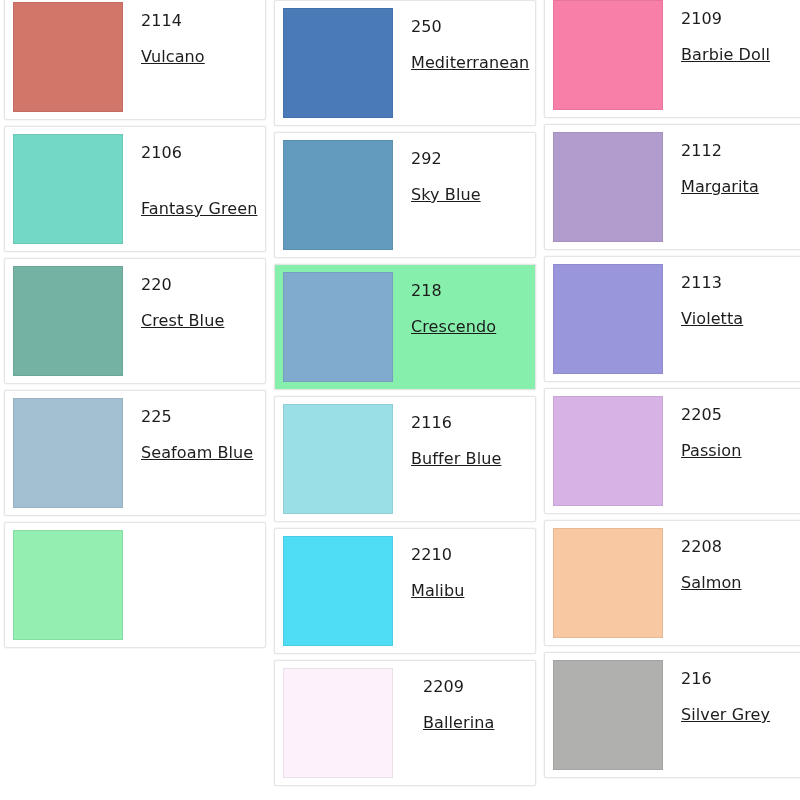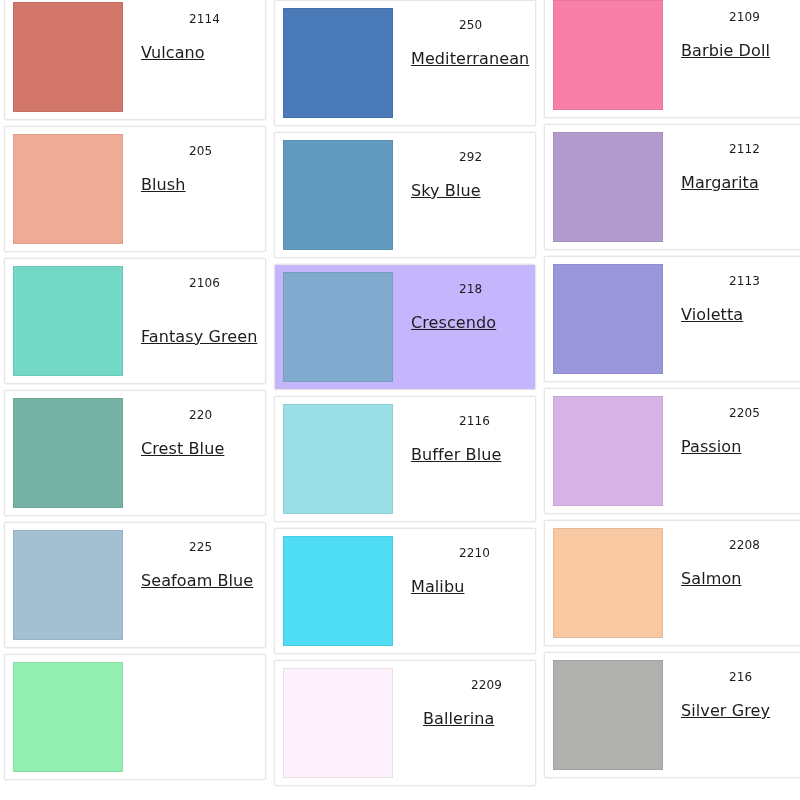--- a/index.html
+++ b/index.html
@@ -54,26 +54,25 @@
     box-sizing: border-box;
   }
 
   .swatch-meta {
     flex: 1 1 auto;
     padding: 18px 0 0 18px;
     min-width: 0;
   }
 
   .swatch-code {
-    font-size: 12px;
+    font-size: 16px;
     line-height: 1;
     color: #1c1c1c;
     letter-spacing: 0.1px;
     white-space: nowrap;
-    margin-left: 48px;
   }
 
   .swatch-name {
     margin-top: 20px;
     font-size: 16px;
     line-height: 1;
     color: #1c1c1c;
     letter-spacing: 0.1px;
     white-space: nowrap;
     text-decoration: underline;
@@ -85,27 +84,20 @@
 <div id="palette-grid" style="background: rgb(255, 255, 255);">
     <div class="palette-column col-0">
       <div class="swatch-card" style="border-color: rgb(230, 230, 230); background: rgb(255, 255, 255);">
         <div class="swatch-chip" style="background-color: rgb(210, 118, 106);"></div>
         <div class="swatch-meta">
           <div class="swatch-code" style="color: rgb(28, 28, 28);">2114</div>
           <div class="swatch-name" style="color: rgb(28, 28, 28);">Vulcano</div>
         </div>
       </div>
       <div class="swatch-card" style="border-color: rgb(230, 230, 230); background: rgb(255, 255, 255);">
-        <div class="swatch-chip" style="background-color: rgb(240, 171, 150);"></div>
-        <div class="swatch-meta">
-          <div class="swatch-code" style="color: rgb(28, 28, 28);">205</div>
-          <div class="swatch-name" style="color: rgb(28, 28, 28);">Blush</div>
-        </div>
-      </div>
-      <div class="swatch-card" style="border-color: rgb(230, 230, 230); background: rgb(255, 255, 255);">
         <div class="swatch-chip" style="background-color: rgb(116, 216, 198);"></div>
         <div class="swatch-meta">
           <div class="swatch-code" style="color: rgb(28, 28, 28);">2106</div>
           <div class="swatch-name" style="color: rgb(28, 28, 28); margin-top: 40px;">Fantasy Green</div>
         </div>
       </div>
       <div class="swatch-card" style="border-color: rgb(230, 230, 230); background: rgb(255, 255, 255);">
         <div class="swatch-chip" style="background-color: rgb(116, 179, 164);"></div>
         <div class="swatch-meta">
           <div class="swatch-code" style="color: rgb(28, 28, 28);">220</div>
@@ -131,21 +123,21 @@
           <div class="swatch-name" style="color: rgb(28, 28, 28);">Mediterranean</div>
         </div>
       </div>
       <div class="swatch-card" style="border-color: rgb(230, 230, 230); background: rgb(255, 255, 255);">
         <div class="swatch-chip" style="background-color: rgb(98, 155, 189);"></div>
         <div class="swatch-meta">
           <div class="swatch-code" style="color: rgb(28, 28, 28);">292</div>
           <div class="swatch-name" style="color: rgb(28, 28, 28);">Sky Blue</div>
         </div>
       </div>
-      <div class="swatch-card" style="border-color: rgb(230, 230, 230); background: #c4b5fd;">
+      <div class="swatch-card" style="border-color: rgb(230, 230, 230); background: #86efac;">
         <div class="swatch-chip" style="background-color: rgb(129, 170, 207);"></div>
         <div class="swatch-meta">
           <div class="swatch-code" style="color: rgb(28, 28, 28);">218</div>
           <div class="swatch-name" style="color: rgb(28, 28, 28);">Crescendo</div>
         </div>
       </div>
       <div class="swatch-card" style="border-color: rgb(230, 230, 230); background: rgb(255, 255, 255);">
         <div class="swatch-chip" style="background-color: rgb(154, 223, 230);"></div>
         <div class="swatch-meta">
           <div class="swatch-code" style="color: rgb(28, 28, 28);">2116</div>

